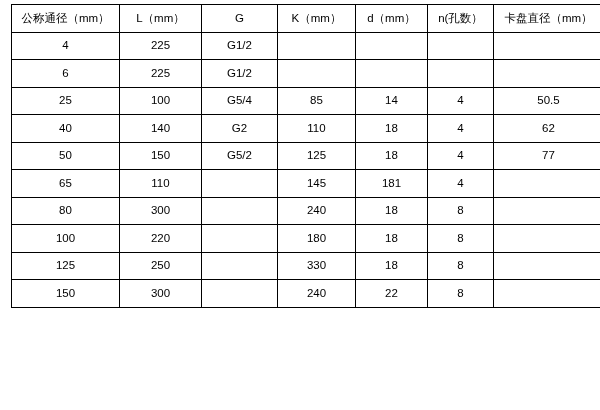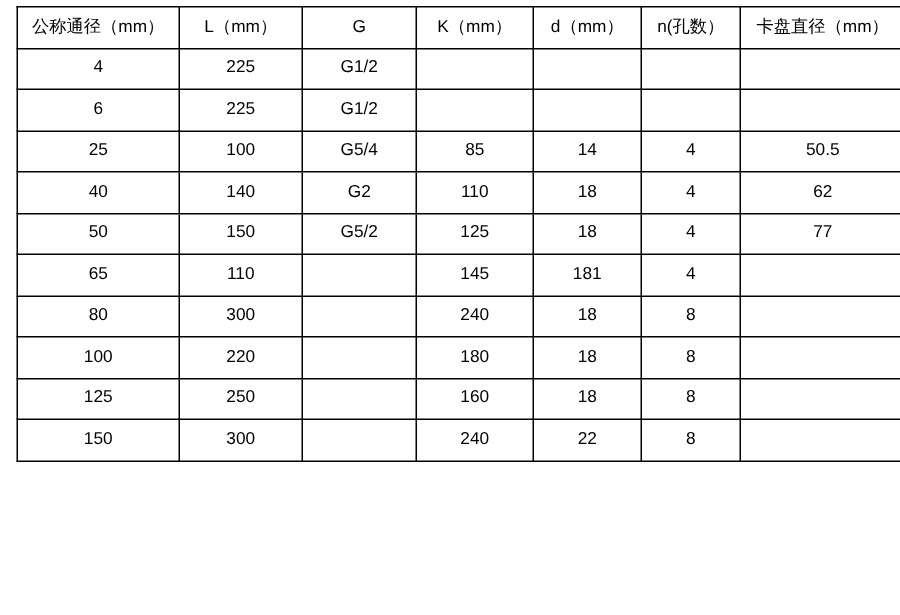--- a/index.html
+++ b/index.html
@@ -142,21 +142,21 @@
         <td></td>
         <td>180</td>
         <td>18</td>
         <td>8</td>
         <td></td>
       </tr>
       <tr>
         <td>125</td>
         <td>250</td>
         <td></td>
-        <td>160</td>
+        <td>330</td>
         <td>18</td>
         <td>8</td>
         <td></td>
       </tr>
       <tr>
         <td>150</td>
         <td>300</td>
         <td></td>
         <td>240</td>
         <td>22</td>

